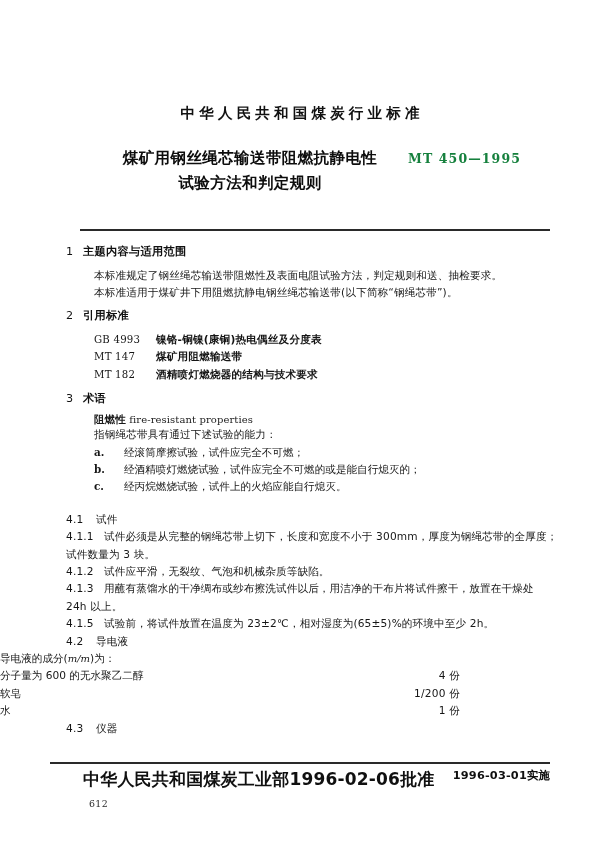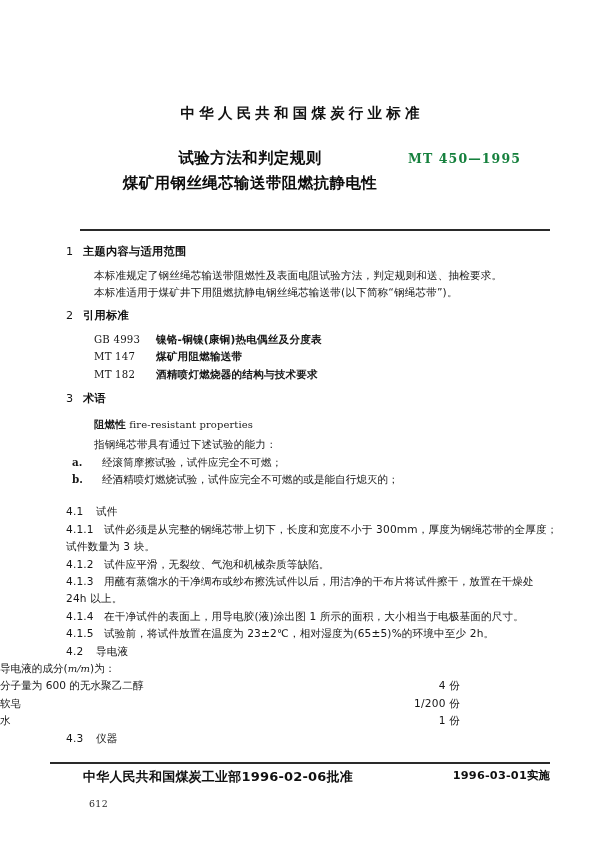--- a/index.html
+++ b/index.html
@@ -148,38 +148,38 @@
     letter-spacing: 0.2px;
   }
   .ref-row .ref-name {
     font-weight: bold;
     letter-spacing: 0.2px;
   }
 
   
   .term-line {
     font-size: 10.6px;
-    line-height: 22px;
+    line-height: 13px;
     padding-left: 94px;
     white-space: nowrap;
   }
   .term-line .term-cn {
     font-weight: bold;
   }
   .term-line .term-en {
     font-family: "DejaVu Serif", "Liberation Serif", serif;
     font-size: 10px;
     letter-spacing: 0.1px;
   }
 
   
   .letter-row {
     font-size: 10.6px;
     line-height: 17.4px;
-    padding-left: 72px;
+    padding-left: 94px;
     white-space: nowrap;
     color: #161616;
   }
   .letter-row .lt {
     display: inline-block;
     width: 30px;
     font-family: "DejaVu Serif", "Liberation Serif", serif;
     font-weight: bold;
     font-size: 10.4px;
   }
@@ -230,21 +230,21 @@
     position: absolute;
     left: 50px;
     top: 768px;
     width: 500px;
     height: 20px;
   }
   .footer-left {
     position: absolute;
     left: 33px;
     top: 0;
-    font-size: 13px;
+    font-size: 17px;
     font-weight: bold;
     letter-spacing: 0.2px;
     color: #101010;
     white-space: nowrap;
   }
   .footer-right {
     position: absolute;
     right: 0;
     top: 0;
     font-size: 11.3px;
@@ -267,22 +267,22 @@
 </head>
 <body>
 
 <div class="page">
 
   <div class="masthead">
     <div class="org-line">中华人民共和国煤炭行业标准</div>
   </div>
 
   <div class="title-block">
+    <div class="doc-title-line">煤矿用钢丝绳芯输送带阻燃抗静电性</div>
     <div class="doc-title-line">试验方法和判定规则</div>
-    <div class="doc-title-line">煤矿用钢丝绳芯输送带阻燃抗静电性</div>
   </div>
 
   <div class="std-no">MT 450—1995</div>
 
   <div class="rule-top"></div>
 
   <div class="body-area">
 
     <div class="sec-head"><span class="num">1</span><span>主题内容与适用范围</span></div>
     <div class="gap-s"></div>
@@ -296,35 +296,35 @@
     <div class="ref-row"><span class="ref-id">MT 147</span><span class="ref-name">煤矿用阻燃输送带</span></div>
     <div class="ref-row"><span class="ref-id">MT 182</span><span class="ref-name">酒精喷灯燃烧器的结构与技术要求</span></div>
     <div class="gap-s"></div>
 
     <div class="sec-head"><span class="num">3</span><span>术语</span></div>
     <div class="gap-s"></div>
     <div class="term-line"><span class="term-cn">阻燃性</span> <span class="term-en">fire-resistant properties</span></div>
     <div class="para flush" style="padding-left:94px">指钢绳芯带具有通过下述试验的能力：</div>
     <div class="letter-row"><span class="lt">a.</span><span>经滚筒摩擦试验，试件应完全不可燃；</span></div>
     <div class="letter-row"><span class="lt">b.</span><span>经酒精喷灯燃烧试验，试件应完全不可燃的或是能自行熄灭的；</span></div>
+    <div class="letter-row"><span class="lt">c.</span><span>经丙烷燃烧试验，试件上的火焰应能自行熄灭。</span></div>
     <div class="gap-s"></div>
 
     <div class="gap-m"></div>
 
     <div class="clause"><span class="cnum wide">4.1</span><span>试件</span></div>
 
     <div class="clause"><span class="cnum">4.1.1</span><span>试件必须是从完整的钢绳芯带上切下，长度和宽度不小于 300mm，厚度为钢绳芯带的全厚度；</span></div>
     <div class="clause"><span>试件数量为 3 块。</span></div>
 
     <div class="clause"><span class="cnum">4.1.2</span><span>试件应平滑，无裂纹、气泡和机械杂质等缺陷。</span></div>
 
     <div class="clause"><span class="cnum">4.1.3</span><span>用蘸有蒸馏水的干净绸布或纱布擦洗试件以后，用洁净的干布片将试件擦干，放置在干燥处</span></div>
     <div class="clause"><span>24h 以上。</span></div>
 
-    <div class="clause"><span class="cnum">4.1.4</span><span>在干净试件的表面上，用导电胶(液)涂出图 1 所示的面积，大小相当于电极基面的尺寸。</span></div>
 
     <div class="clause"><span class="cnum">4.1.5</span><span>试验前，将试件放置在温度为 23±2℃，相对湿度为(65±5)%的环境中至少 2h。</span></div>
 
     <div class="clause"><span class="cnum wide">4.2</span><span>导电液</span></div>
     <div class="comp-row"><span>导电液的成分(</span><span class="ital">m/m</span><span>)为：</span></div>
     <div class="comp-row"><span>分子量为 600 的无水聚乙二醇</span><span class="amt">4 份</span></div>
     <div class="comp-row"><span>软皂</span><span class="amt">1/200 份</span></div>
     <div class="comp-row"><span>水</span><span class="amt">1 份</span></div>
 
     <div class="clause"><span class="cnum wide">4.3</span><span>仪器</span></div>

